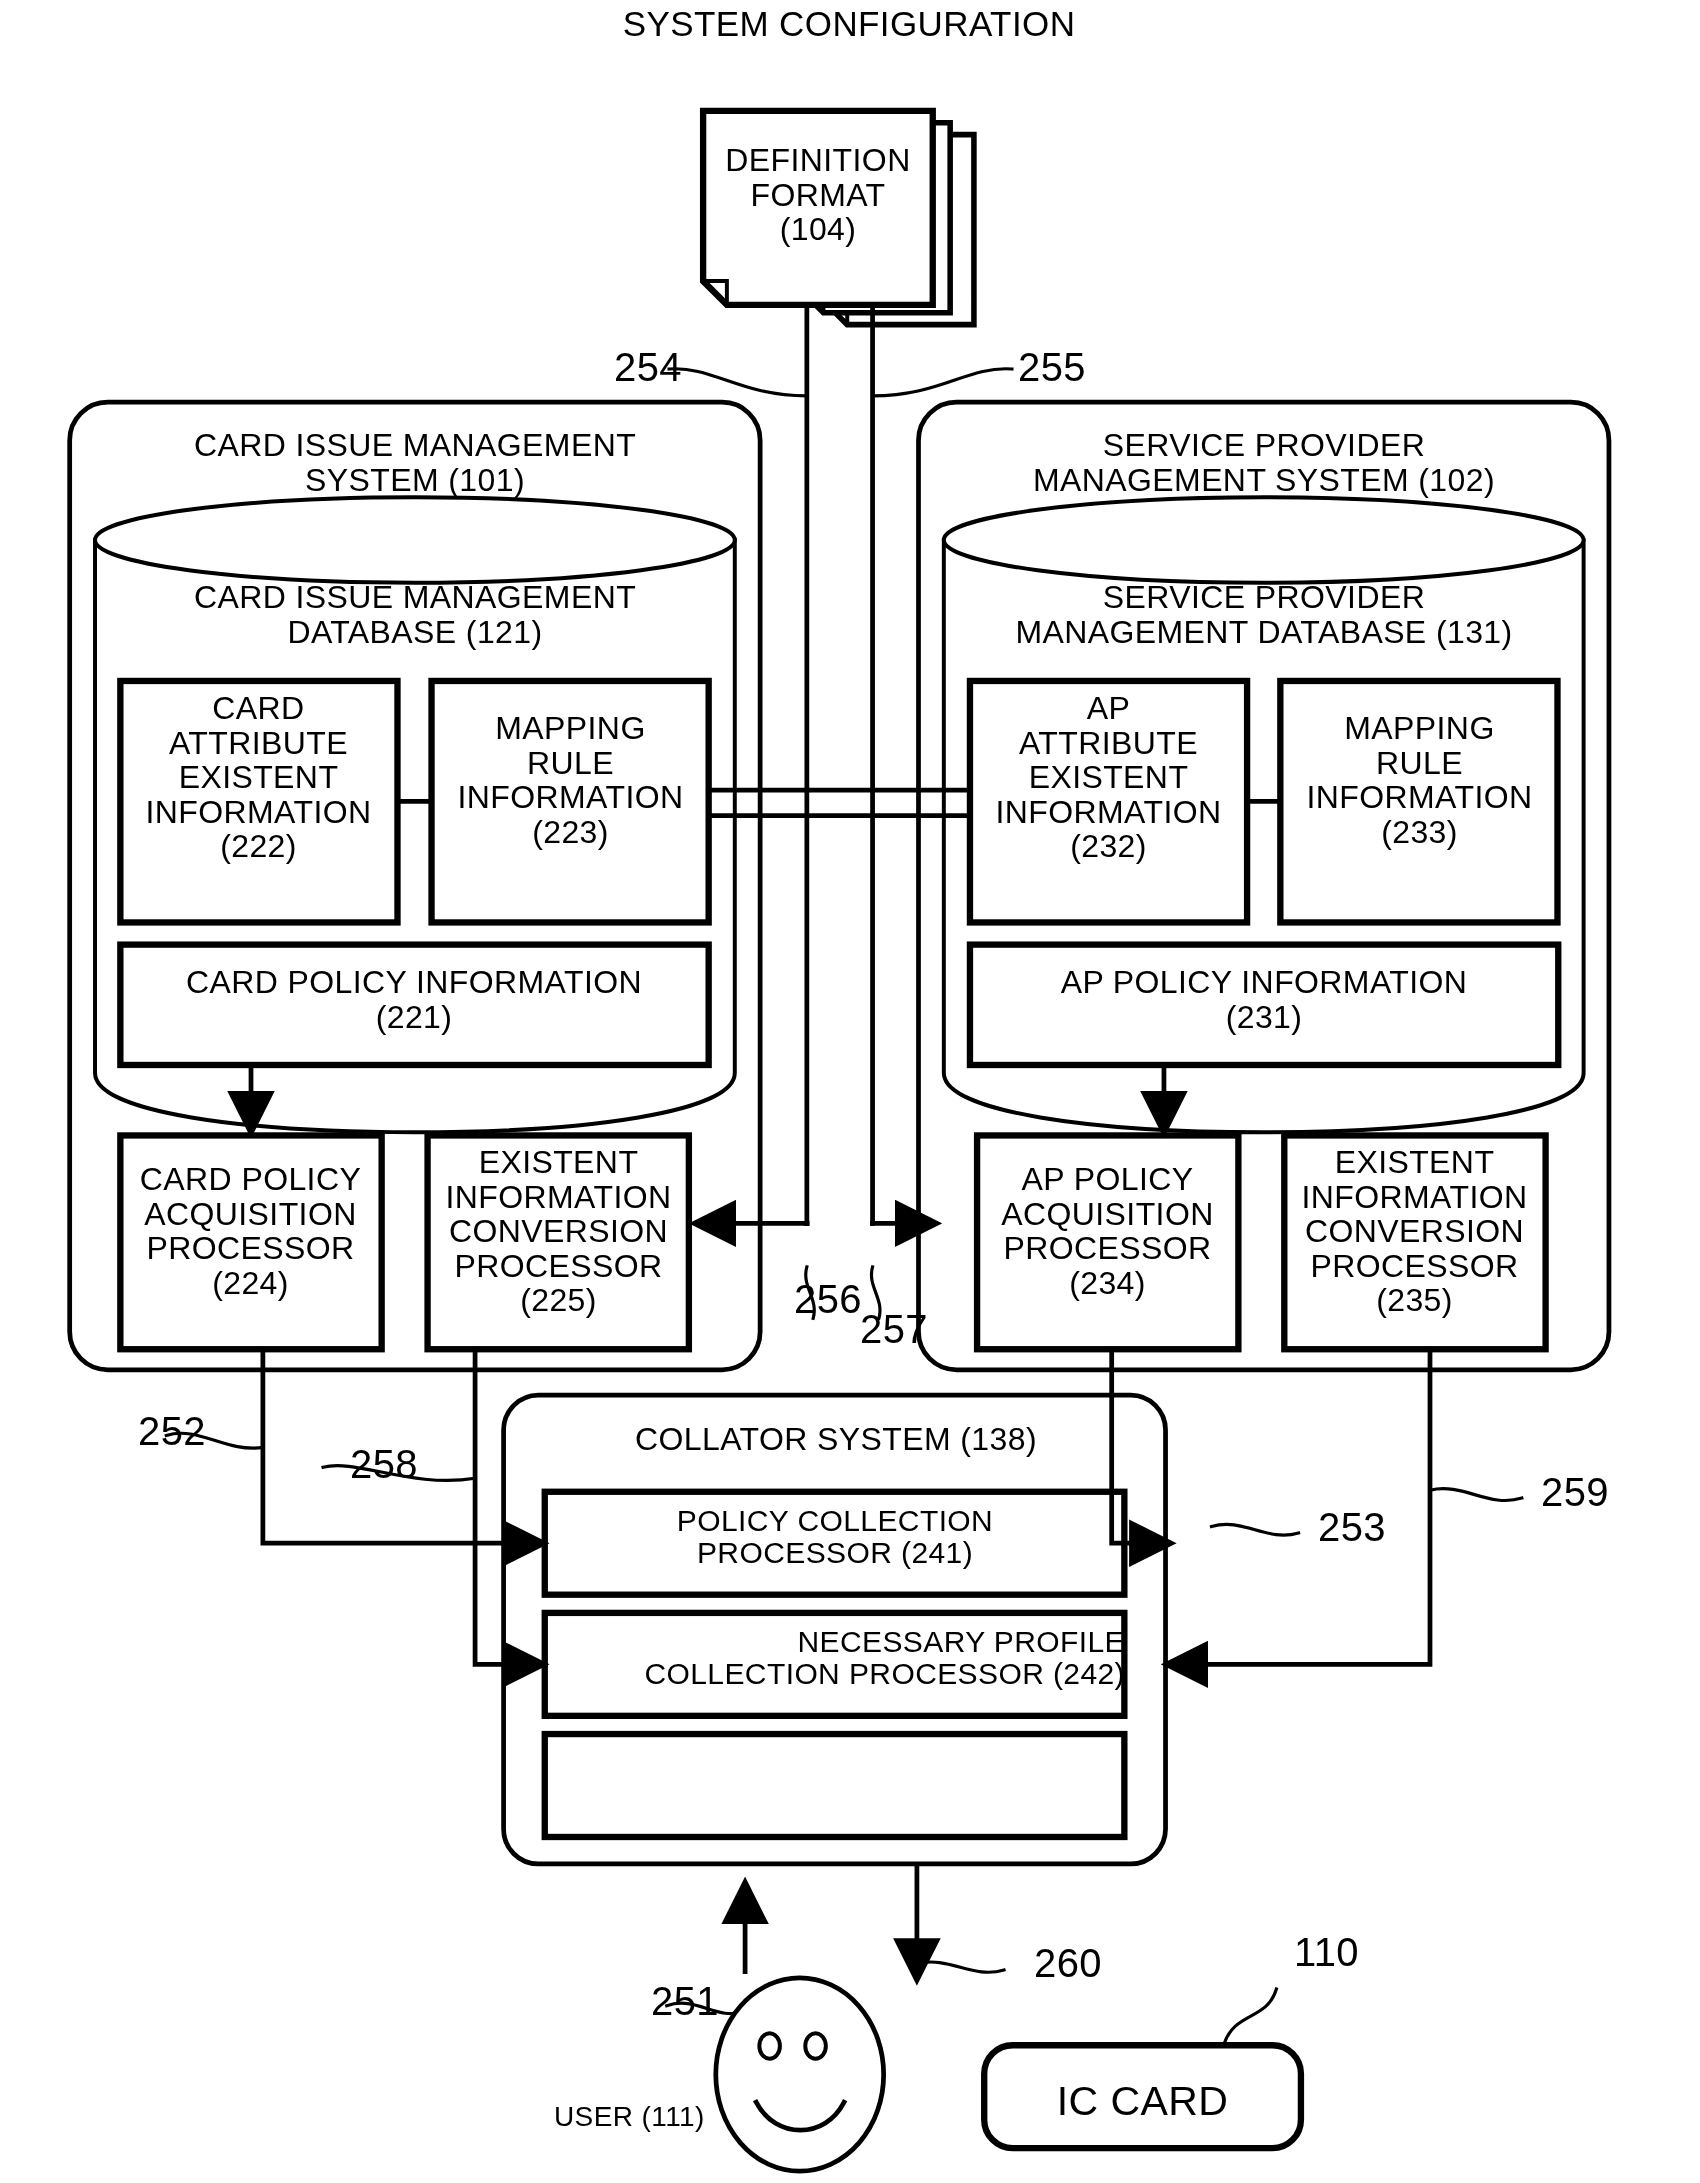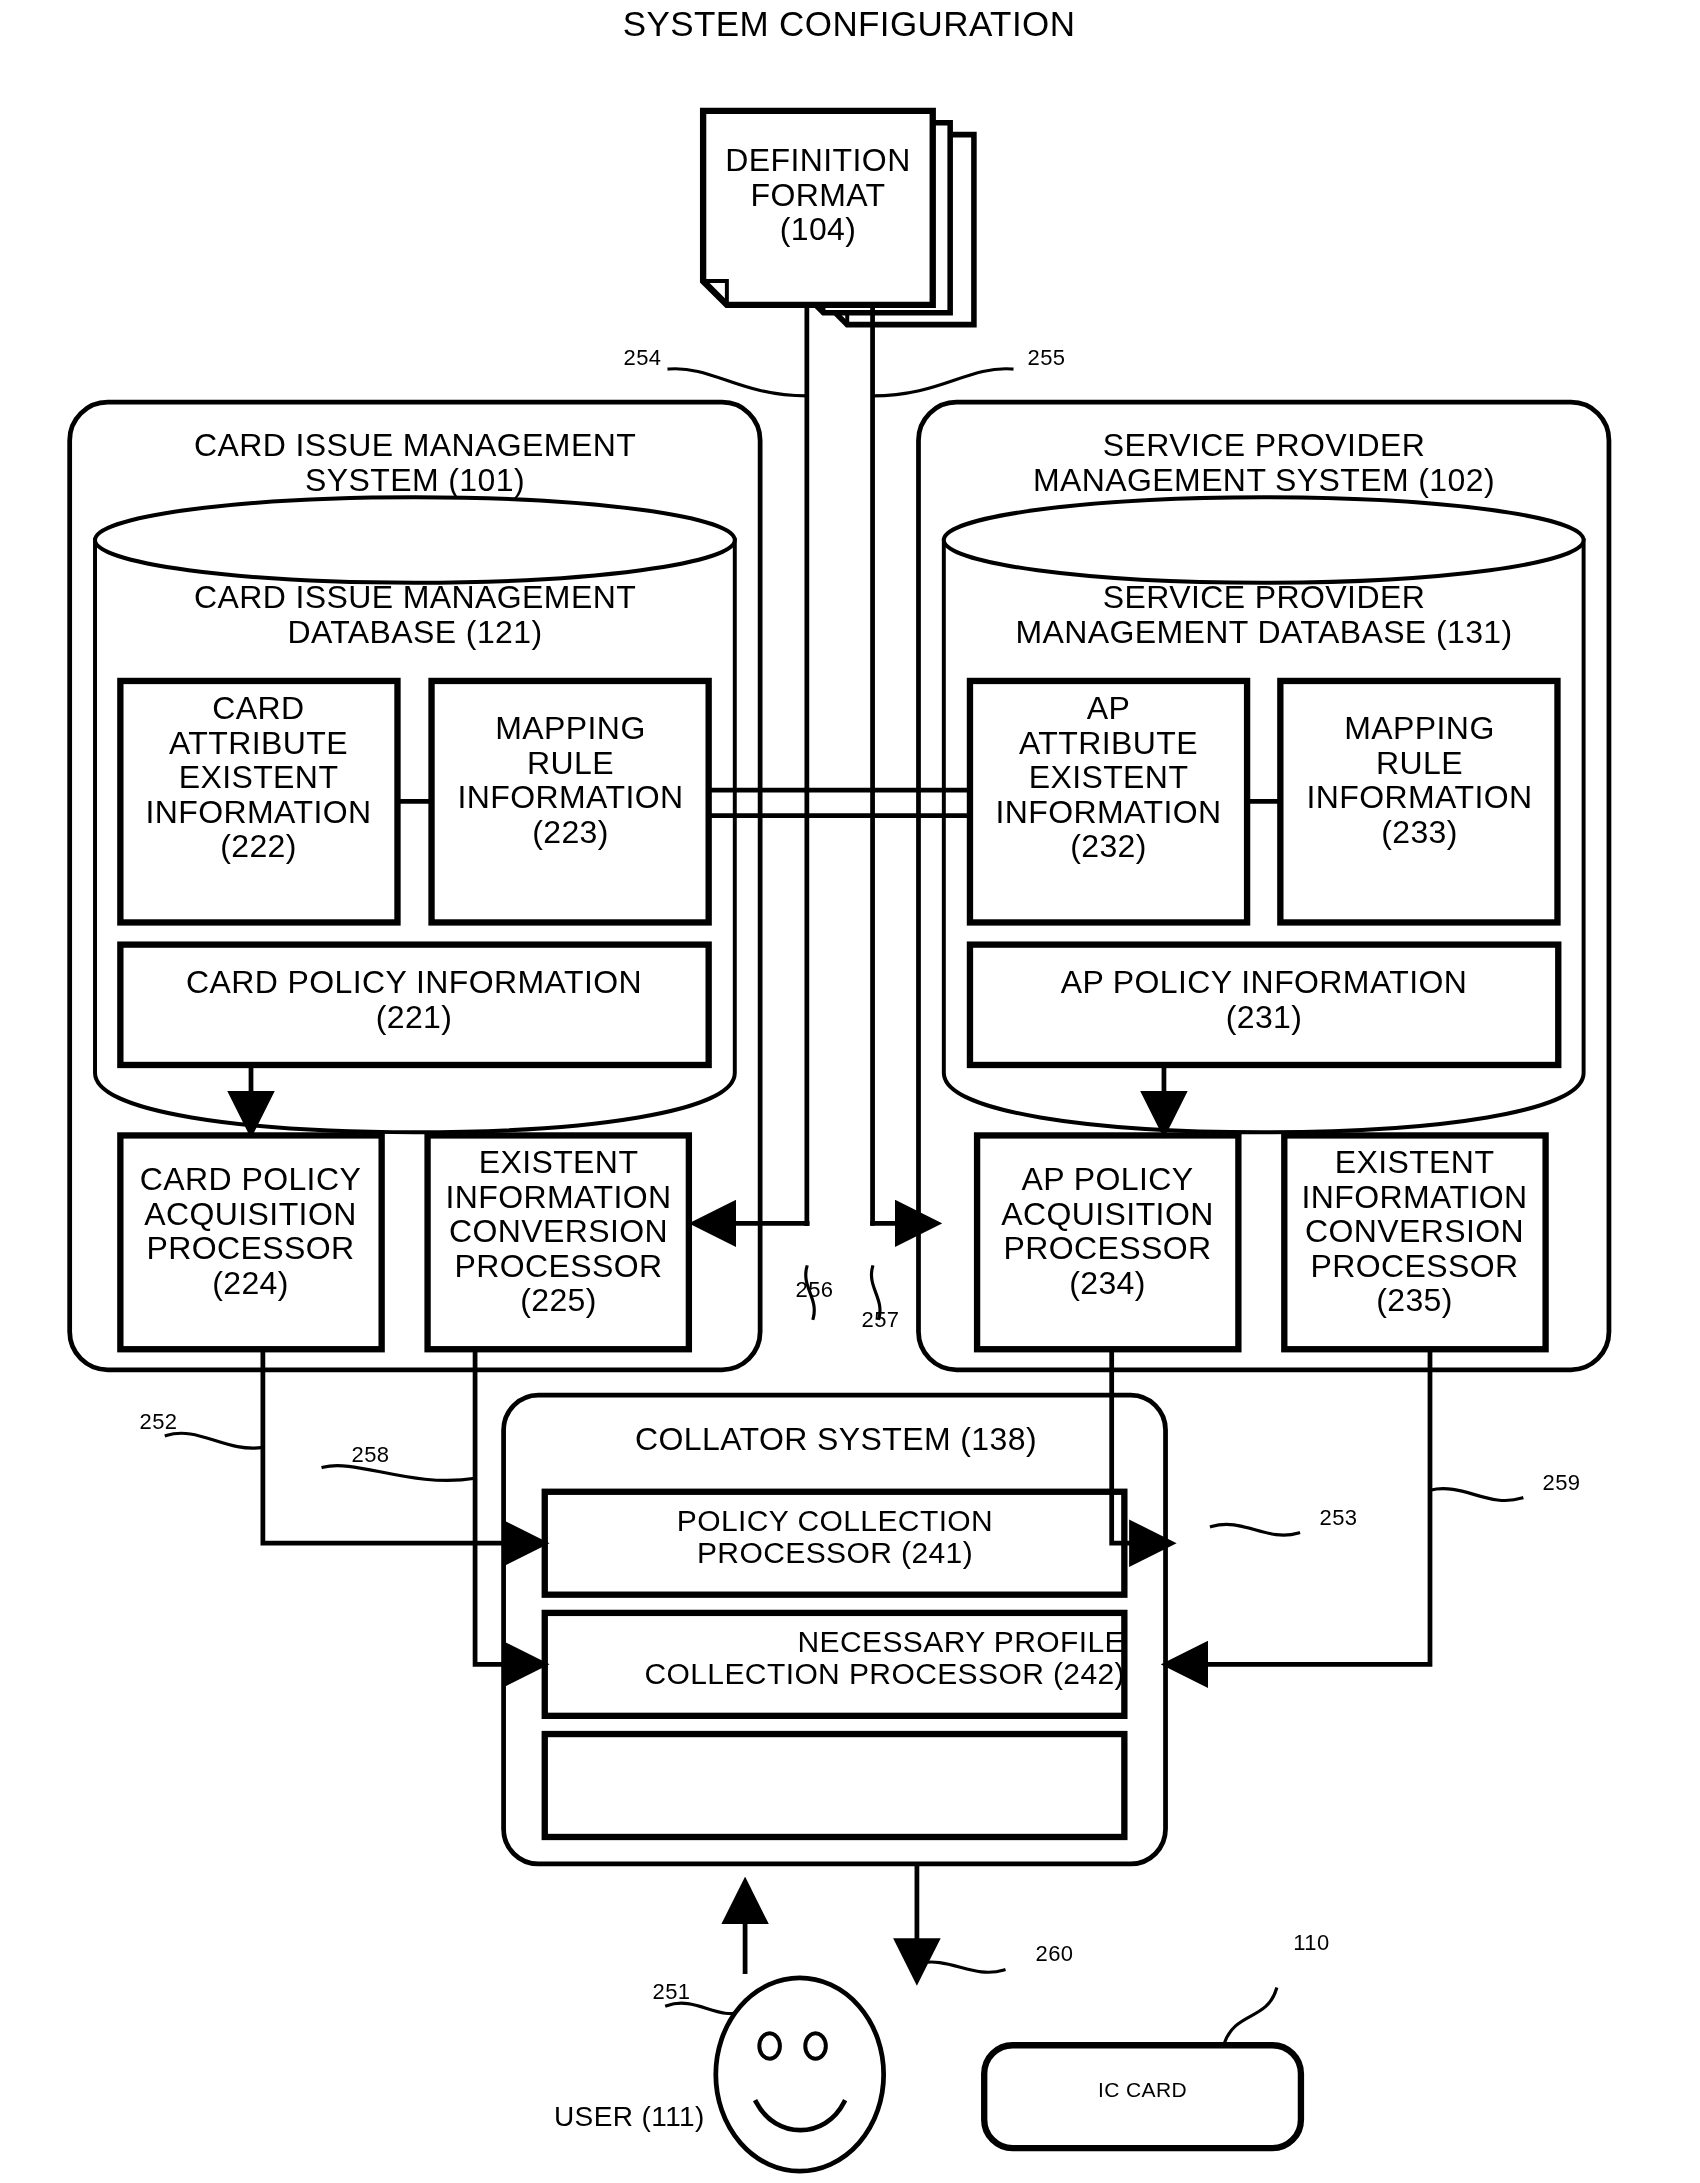--- a/index.html
+++ b/index.html
@@ -41,29 +41,29 @@
   .db-title {
     font-size: 32px;
   }
   .box-title {
     font-size: 32px;
   }
   .box-title-sm {
     font-size: 30px;
   }
   .ref {
-    font-size: 22px;
-    text-align: center;
+    font-size: 40px;
+    text-align: right;
   }
   .user-lbl {
     font-size: 28px;
     text-align: left;
   }
   .ic-lbl {
-    font-size: 21px;
+    font-size: 41px;
   }
 </style>
 </head>
 <body>
 
 <div id="page">
 
   <svg id="canvas" viewBox="0 0 2147 2757">
     <defs>
       <marker id="arrow" viewBox="0 0 12 12" refX="10" refY="6" markerWidth="10" markerHeight="10" orient="auto-start-reverse">

